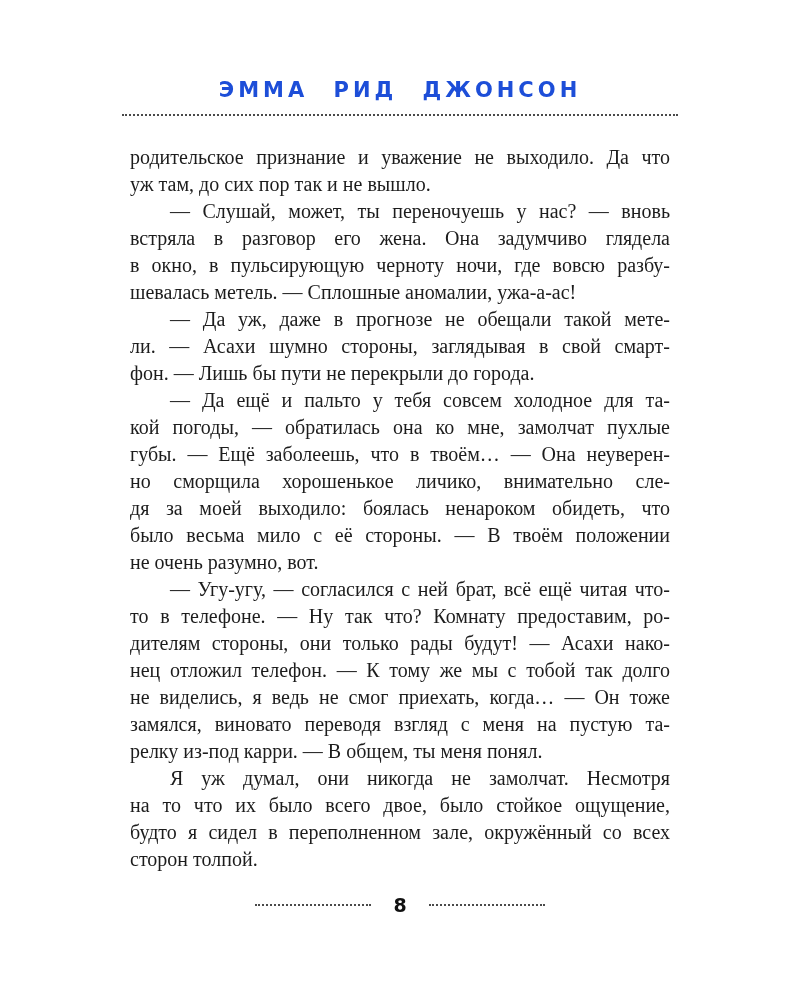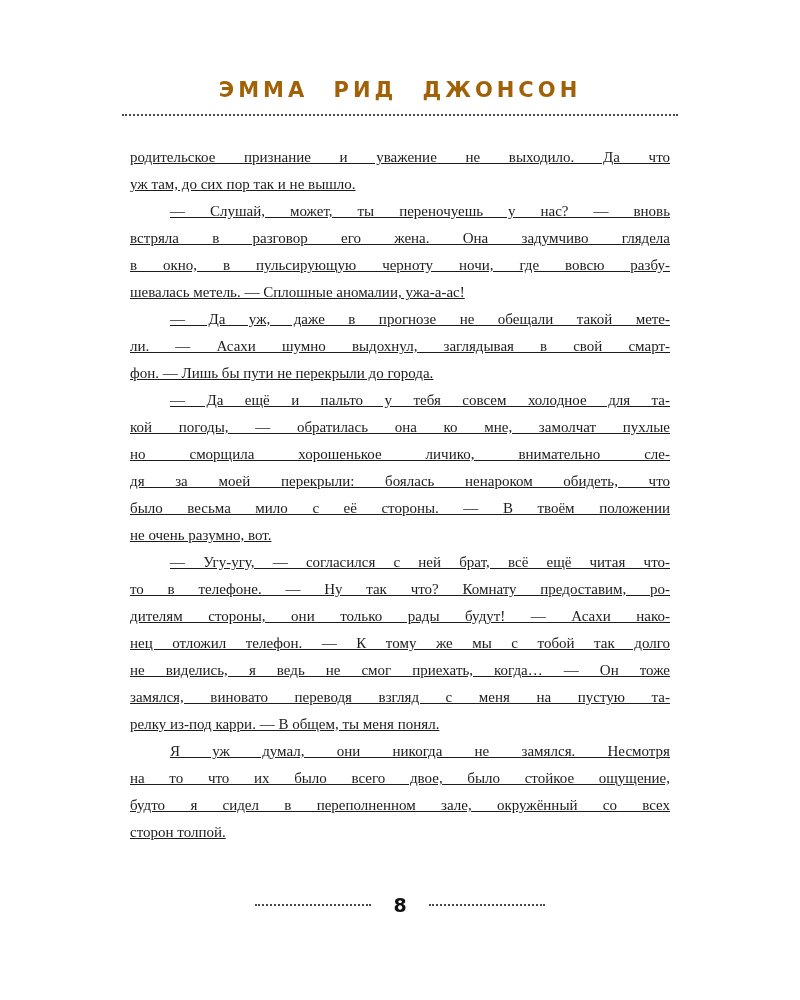--- a/index.html
+++ b/index.html
@@ -15,35 +15,34 @@
   .page { position: absolute; inset: 0; background: #ffffff; }
 
   .header {
     padding-top: 78px;
     text-align: center;
     font-family: "DejaVu Sans", sans-serif;
     font-weight: bold;
     font-size: 21px;
     letter-spacing: 4px;
     word-spacing: 14px;
-    color: #a16207;
+    color: #1d4ed8;
   }
   .header-rule {
     width: 556px;
     height: 0;
     margin: 12px auto 0 auto;
     border-top: 2px dotted #4a4a4a;
   }
 
   .text-block {
     width: 540px;
     margin: 28px auto 8px auto;
-    font-size: 15px;
+    font-size: 20px;
     line-height: 27px;
-    text-decoration: underline;
   }
   .para { display: block; }
   .line {
     text-align: justify;
     text-align-last: justify;
     text-justify: inter-word;
   }
   .line.last { text-align-last: left; }
   .line.indent { text-indent: 40px; }
 
@@ -86,45 +85,46 @@
 
     <div class="para">
       <div class="line indent">— Слушай, может, ты переночуешь у нас? — вновь</div>
       <div class="line">встряла в разговор его жена. Она задумчиво глядела</div>
       <div class="line">в окно, в пульсирующую черноту ночи, где вовсю разбу-</div>
       <div class="line last">шевалась метель. — Сплошные аномалии, ужа-а-ас!</div>
     </div>
 
     <div class="para">
       <div class="line indent">— Да уж, даже в прогнозе не обещали такой мете-</div>
-      <div class="line">ли. — Асахи шумно выдохнул, заглядывая в свой смарт-</div>
+      <div class="line">ли. — Асахи шумно стороны, заглядывая в свой смарт-</div>
       <div class="line last">фон. — Лишь бы пути не перекрыли до города.</div>
     </div>
 
     <div class="para">
       <div class="line indent">— Да ещё и пальто у тебя совсем холодное для та-</div>
       <div class="line">кой погоды, — обратилась она ко мне, замолчат пухлые</div>
+      <div class="line">губы. — Ещё заболеешь, что в твоём… — Она неуверен-</div>
       <div class="line">но сморщила хорошенькое личико, внимательно сле-</div>
-      <div class="line">дя за моей перекрыли: боялась ненароком обидеть, что</div>
+      <div class="line">дя за моей выходило: боялась ненароком обидеть, что</div>
       <div class="line">было весьма мило с её стороны. — В твоём положении</div>
       <div class="line last">не очень разумно, вот.</div>
     </div>
 
     <div class="para">
       <div class="line indent">— Угу-угу, — согласился с ней брат, всё ещё читая что-</div>
       <div class="line">то в телефоне. — Ну так что? Комнату предоставим, ро-</div>
       <div class="line">дителям стороны, они только рады будут! — Асахи нако-</div>
       <div class="line">нец отложил телефон. — К тому же мы с тобой так долго</div>
       <div class="line">не виделись, я ведь не смог приехать, когда… — Он тоже</div>
       <div class="line">замялся, виновато переводя взгляд с меня на пустую та-</div>
       <div class="line last">релку из-под карри. — В общем, ты меня понял.</div>
     </div>
 
     <div class="para">
-      <div class="line indent">Я уж думал, они никогда не замялся. Несмотря</div>
+      <div class="line indent">Я уж думал, они никогда не замолчат. Несмотря</div>
       <div class="line">на то что их было всего двое, было стойкое ощущение,</div>
       <div class="line">будто я сидел в переполненном зале, окружённый со всех</div>
       <div class="line last">сторон толпой.</div>
     </div>
 
   </div>
 
   <div class="footer">
     <span class="dots"></span>
     <span class="pagenum">8</span>

